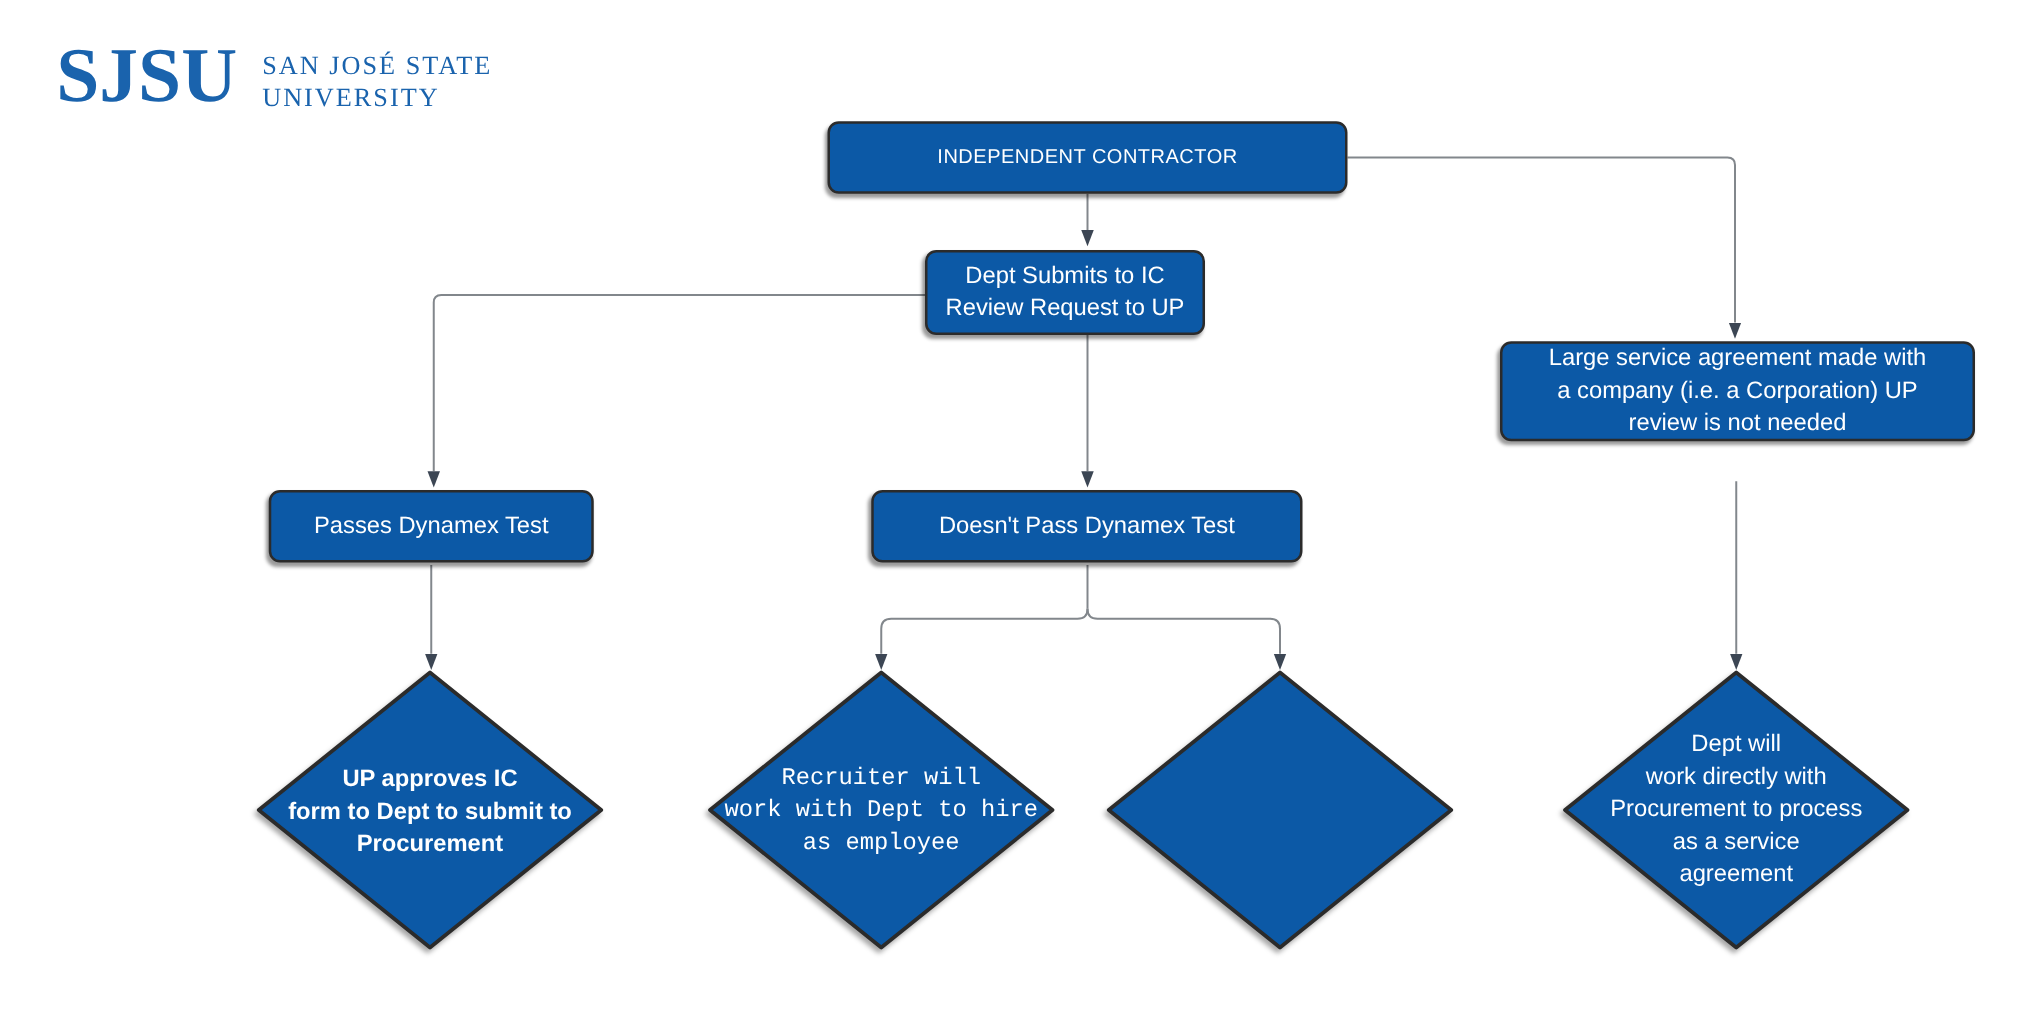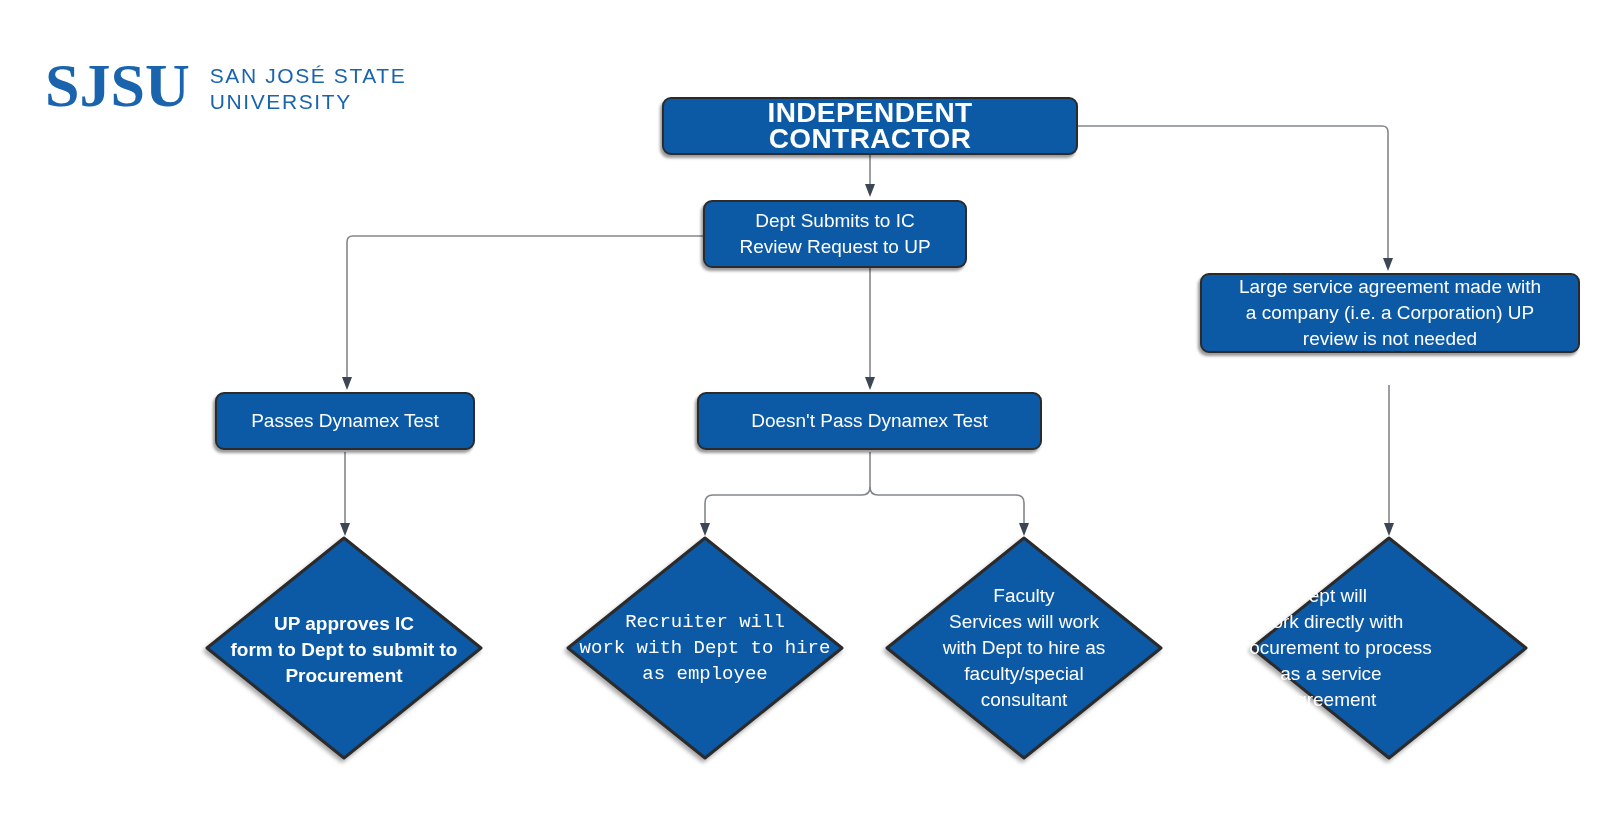--- a/index.html
+++ b/index.html
@@ -10,48 +10,48 @@
     --logo-blue:#1A63AD;
     --text-on-node:#FFFFFF;
     --background:#FFFFFF;
   }
   html,body{margin:0;padding:0;background:var(--background);}
   .canvas{
     position:relative;width:1620px;height:825px;background:var(--background);
     font-family:"Liberation Sans", sans-serif;overflow:hidden;
   }
   
-  .logo{position:absolute;left:45px;top:30px;display:flex;align-items:flex-start;margin-top:24px;}
+  .logo{position:absolute;left:45px;top:30px;display:flex;align-items:flex-start;}
   .logo-acronym{
     font-family:"Liberation Serif", serif;font-weight:bold;
     font-size:62px;line-height:1;color:var(--logo-blue);letter-spacing:0px;
   }
   .logo-wordmark{
-    font-family:Liberation Sans, sans-serif;color:var(--logo-blue);
+    font-family:Liberation Serif, serif;color:var(--logo-blue);
     font-size:21px;letter-spacing:1.6px;line-height:1.24;margin-left:20px;margin-top:9px;
     white-space:pre-line;
   }
   
   svg.layer{position:absolute;left:0;top:0;pointer-events:none;}
   .conn{stroke:var(--connector-line);stroke-width:1.6;fill:none;}
   .arrowhead{fill:var(--arrowhead);}
   .diamond{
     fill:var(--node-fill);stroke:var(--node-border);stroke-width:3;stroke-linejoin:round;
     filter:drop-shadow(-2px 3px 2px rgba(0,0,0,0.35));
   }
   
   .rect-node{
     position:absolute;box-sizing:border-box;
     background:var(--node-fill);border:2.5px solid var(--node-border);border-radius:9px;
     box-shadow:-2px 3px 3px rgba(0,0,0,0.40);
     display:flex;align-items:center;justify-content:center;
     color:var(--text-on-node);text-align:center;
     font-size:19px;line-height:26px;white-space:pre-line;
   }
-  .rect-node.title{font-weight:bold;font-size:28px;letter-spacing:0.4px;}
+  .rect-node.title{font-weight:normal;font-size:16px;letter-spacing:0.4px;}
   
   .diamond-label{
     position:absolute;display:flex;align-items:center;justify-content:center;
     color:var(--text-on-node);text-align:center;
     font-size:19px;line-height:26px;white-space:pre-line;pointer-events:none;
   }
 </style>
 </head>
 <body>
 
@@ -81,44 +81,39 @@
     <path class="conn" marker-end="url(#arrow)" d="M 1389 385 V 523"></path>
 
     <polygon class="diamond" points="344,538 481,648 344,758 207,648"></polygon>
     <polygon class="diamond" points="705,538 842,648 705,758 568,648"></polygon>
     <polygon class="diamond" points="1024,538 1161,648 1024,758 887,648"></polygon>
     <polygon class="diamond" points="1389,538 1526,648 1389,758 1252,648"></polygon>
   </svg>
 
   <div class="rect-node title" style="left:662px;top:97px;width:416px;height:58px;">INDEPENDENT CONTRACTOR</div>
 
-  <div class="rect-node" style="left:703px;top:200px;width:264px;height:68px;">Dept Submits to IC
+  <div class="rect-node" style="left:740px;top:200px;width:224px;height:68px;">Dept Submits to IC
 Review Request to UP</div>
 
   <div class="rect-node" style="left:697px;top:392px;width:345px;height:58px;">Doesn't Pass Dynamex Test</div>
 
   <div class="rect-node" style="left:215px;top:392px;width:260px;height:58px;">Passes Dynamex Test</div>
 
   <div class="rect-node" style="left:1200px;top:273px;width:380px;height:80px;">Large service agreement made with
 a company (i.e. a Corporation) UP
 review is not needed</div>
 
   <div class="diamond-label" style="left:214px;top:585px;width:260px;height:130px;font-weight:bold;">UP approves IC
 form to Dept to submit to
 Procurement</div>
 
   <div class="diamond-label" style="left:575px;top:583px;width:260px;height:130px;font-family:Liberation Mono, monospace;">Recruiter will
 work with Dept to hire
 as employee</div>
 
-  <div class="diamond-label" style="left:899px;top:573px;width:250px;height:150px;">Faculty
-Services will work
-with Dept to hire as
-faculty/special
-consultant</div>
 
-  <div class="diamond-label" style="left:1206px;top:573px;width:250px;height:150px;">Dept will
+  <div class="diamond-label" style="left:1264px;top:573px;width:250px;height:150px;">Dept will
 work directly with
 Procurement to process
 as a service
 agreement</div>
 
 </div>
 
 </body></html>

